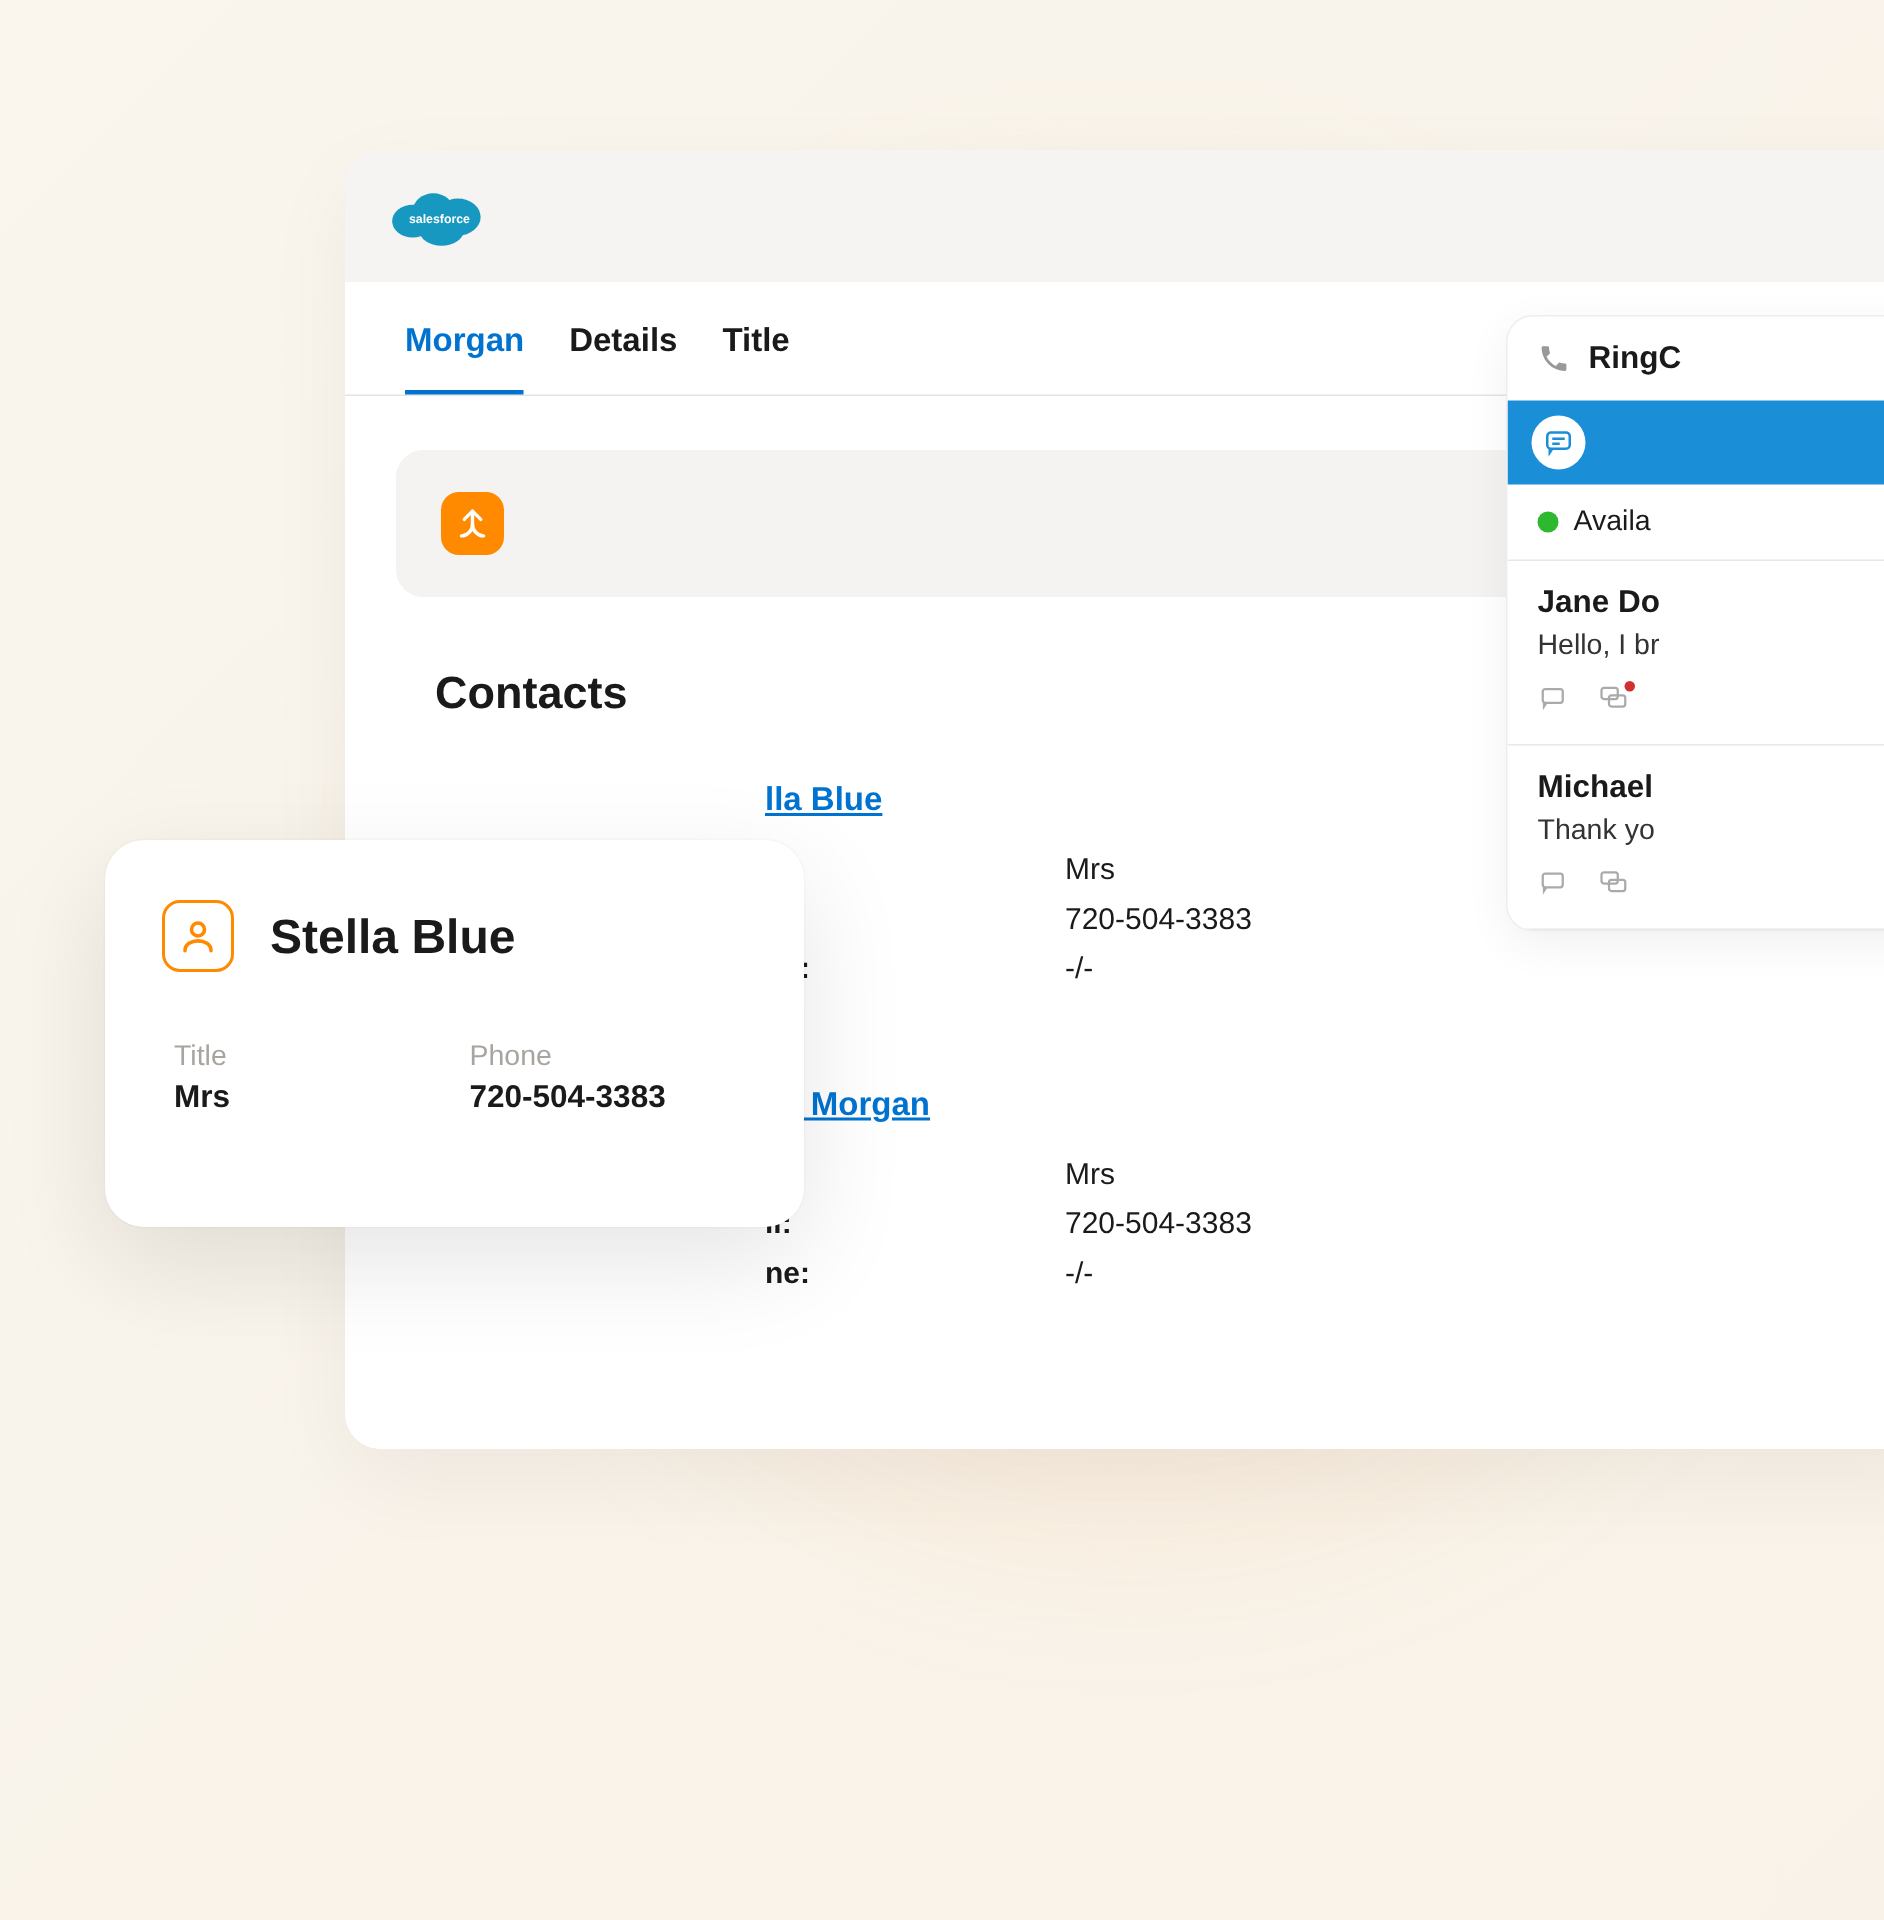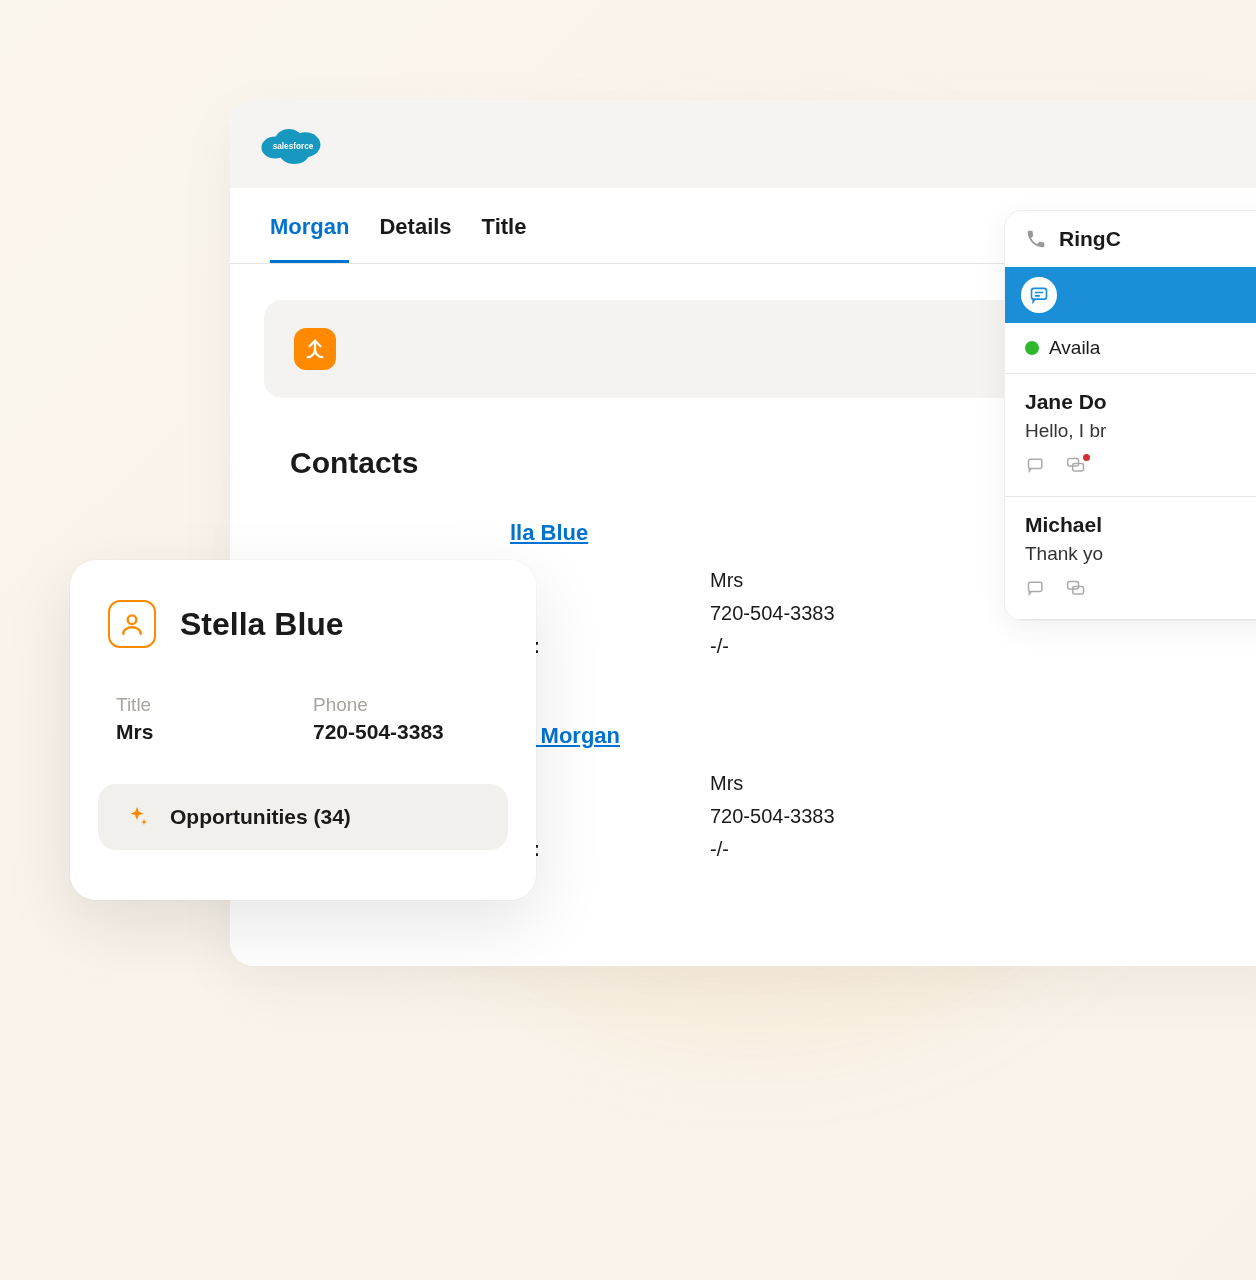--- a/index.html
+++ b/index.html
@@ -402,22 +402,13 @@
   <div class="pop-grid">
     <div>
       <div class="pop-field-lab">Title</div>
       <div class="pop-field-val">Mrs</div>
     </div>
     <div>
       <div class="pop-field-lab">Phone</div>
       <div class="pop-field-val">720-504-3383</div>
     </div>
   </div>
-  <div class="pill">
-    <div class="pill-ico">
-      <svg width="24" height="24" viewBox="0 0 24 24" fill="#ff8a00">
-        <path d="M12 2l1.8 4.7L18.5 8.5 13.8 10.3 12 15 10.2 10.3 5.5 8.5 10.2 6.7z"></path>
-        <path d="M19 14l.9 2.3L22 17l-2.1.7L19 20l-.9-2.3L16 17l2.1-.7z"></path>
-      </svg>
-    </div>
-    <div class="pill-text">Opportunities (34)</div>
-  </div>
 </div>
 
 </body></html>

